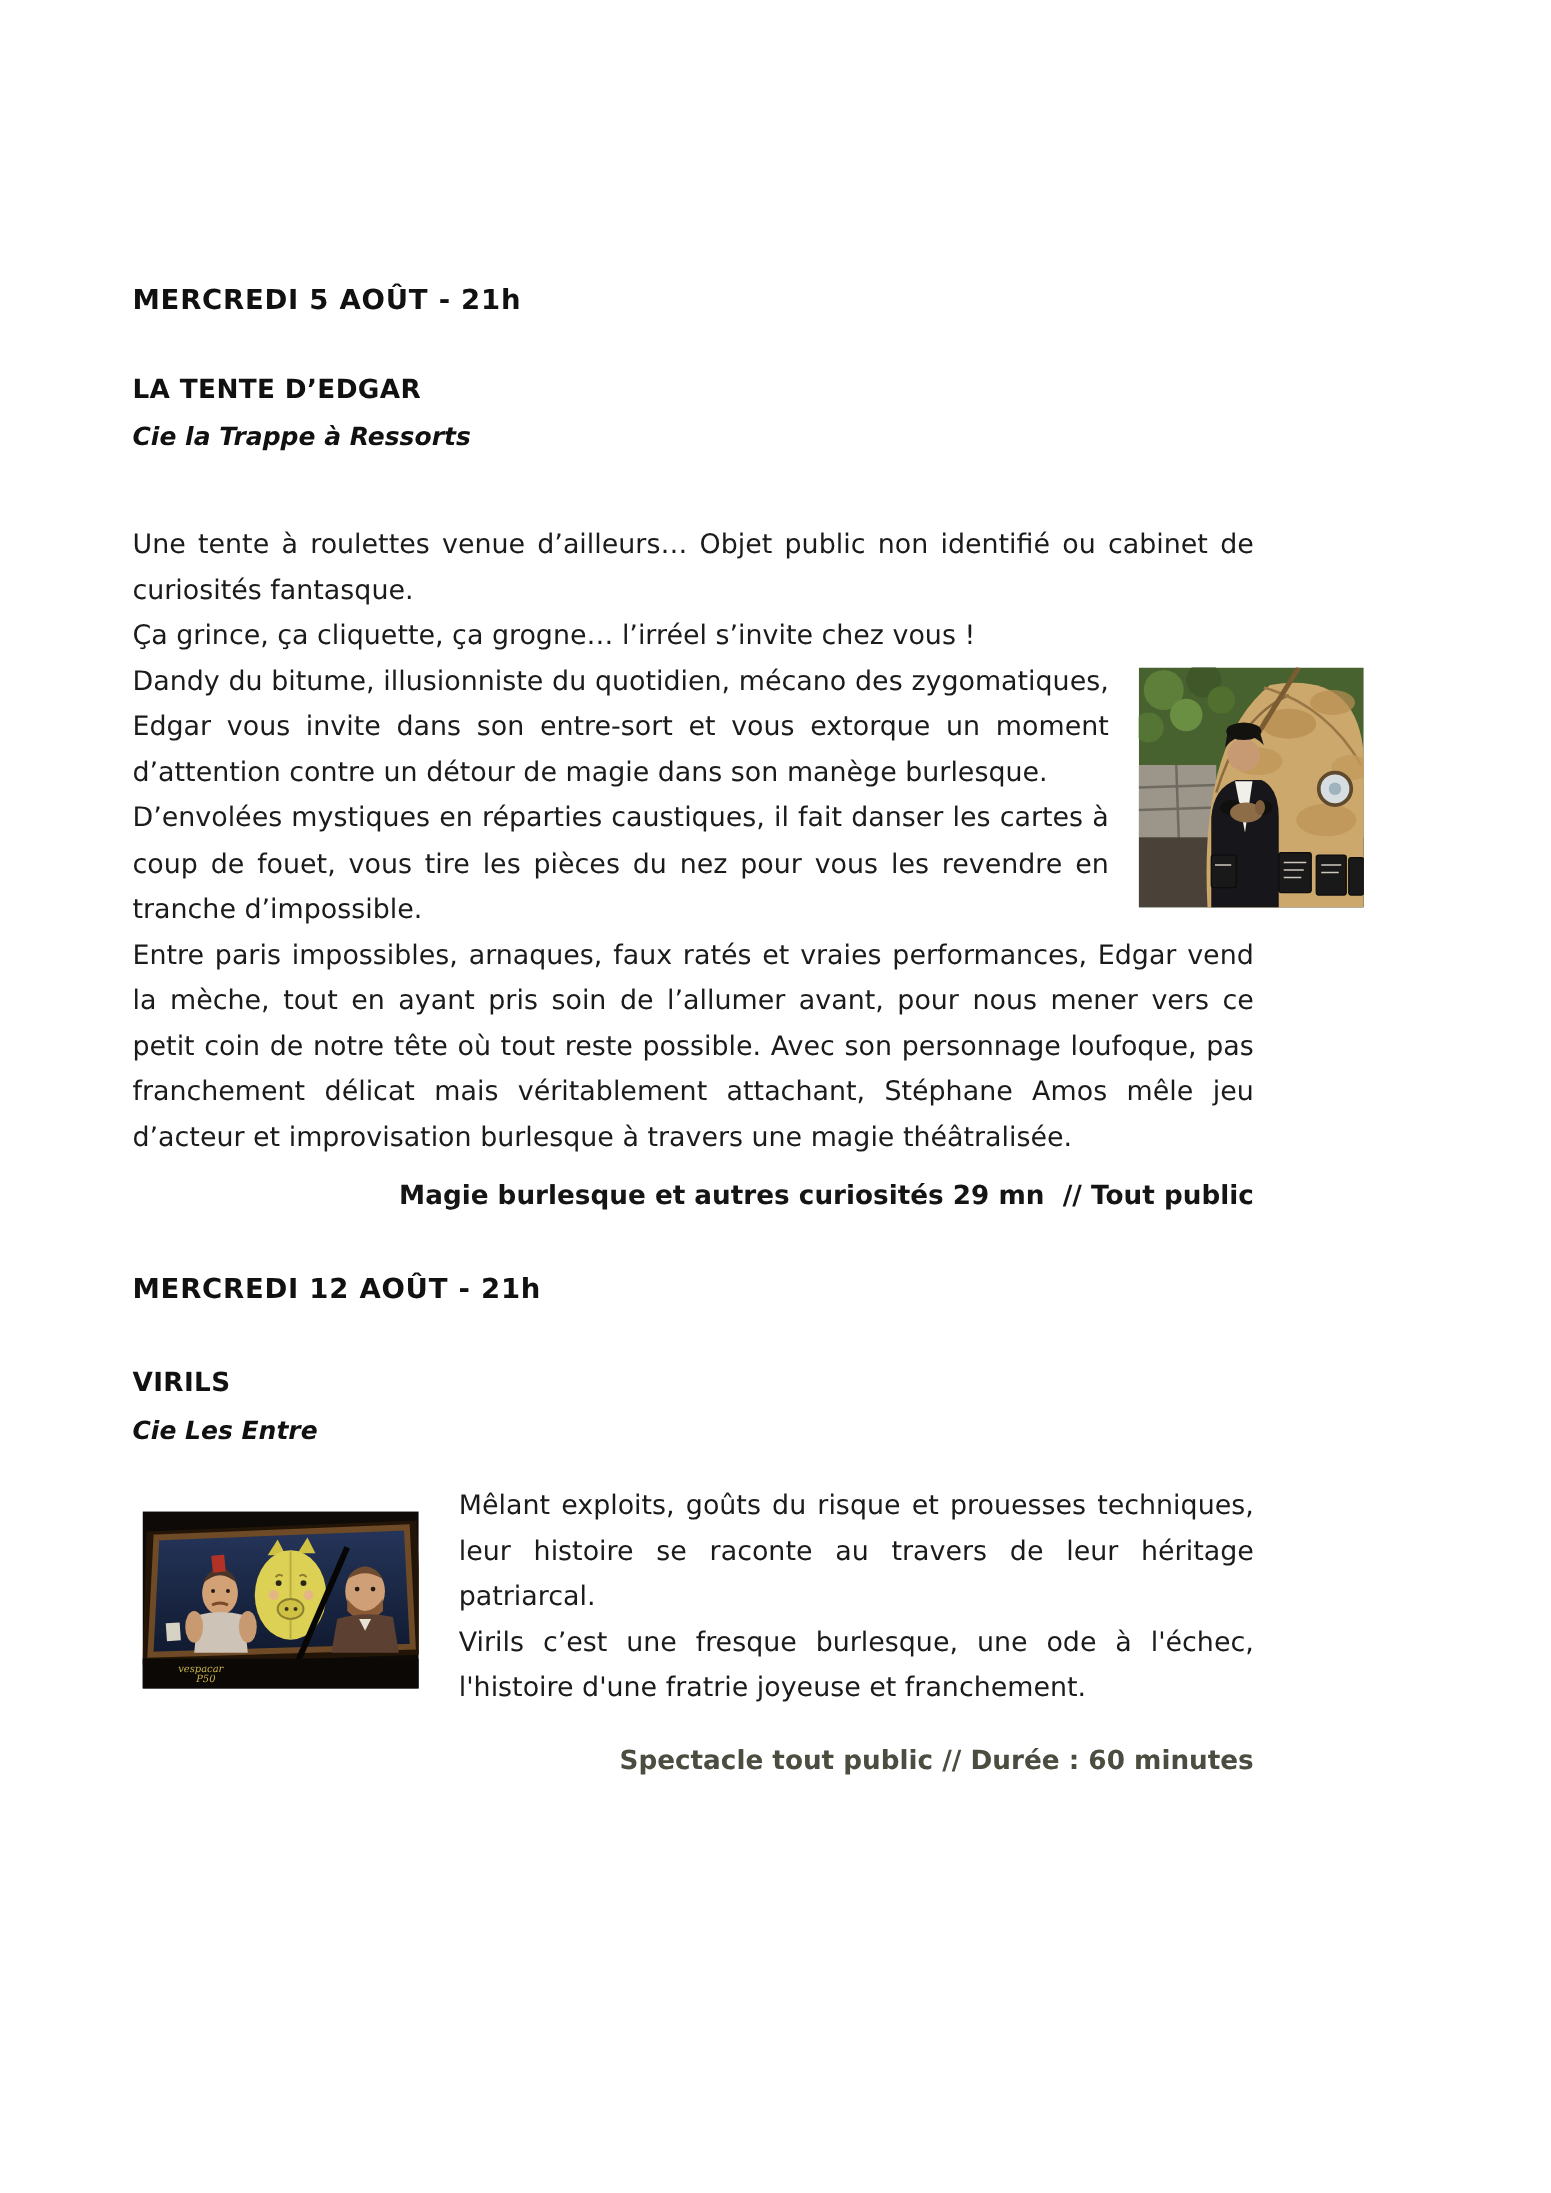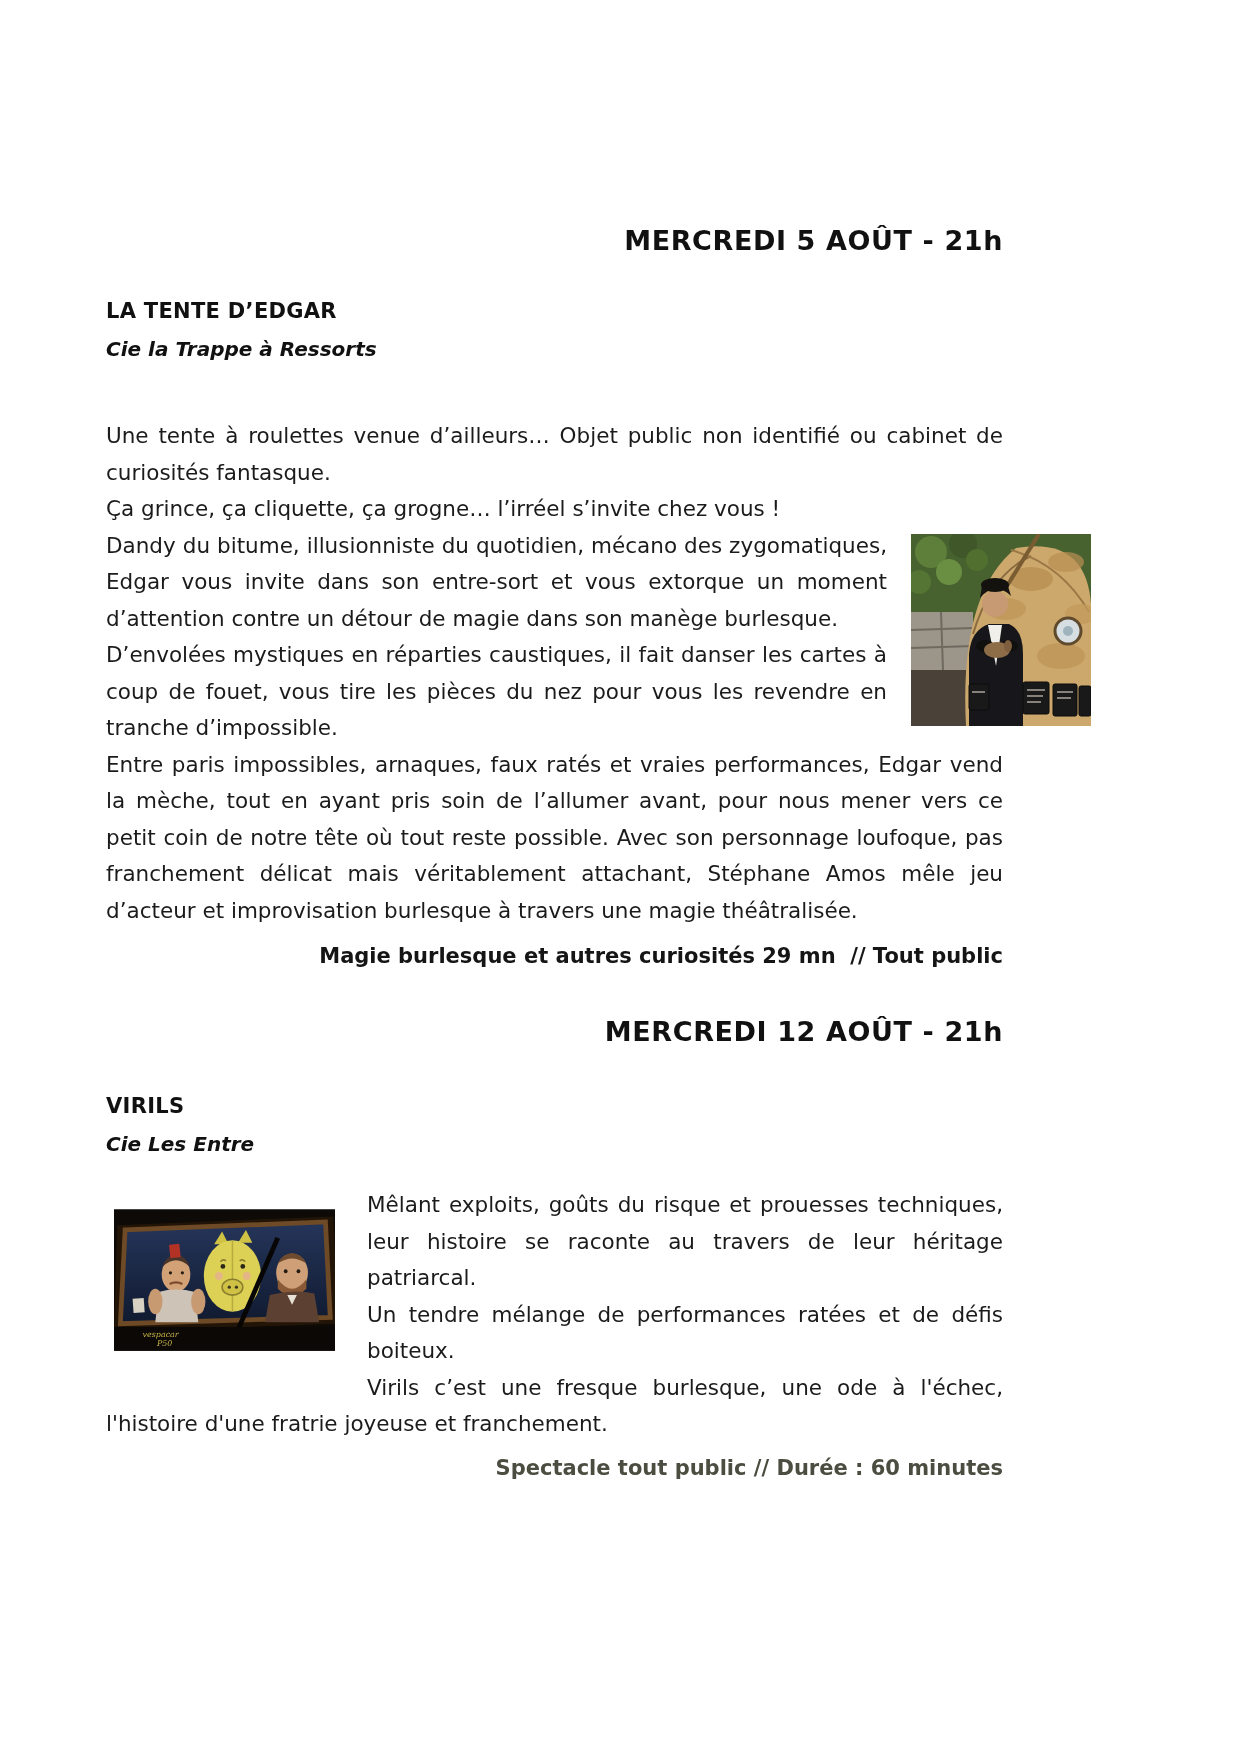--- a/index.html
+++ b/index.html
@@ -9,24 +9,23 @@
     width:1241px;height:1754px;
     box-sizing:border-box;
     background:#ffffff;
     color:#1b1b1b;
     font-family:"DejaVu Sans","Liberation Sans",sans-serif;
     padding:226px 238px 0 106px;
     overflow:hidden;
   }
   h2,h3,h4,p{margin:0;padding:0;font-weight:normal;}
   .h-date{
-    font-size:27px;font-weight:bold;color:#111;
+    font-size:22px;font-weight:bold;color:#111;
     letter-spacing:.6px;line-height:30px;
     margin-bottom:36px;
-    text-align:right;
   }
   .h-title{font-size:21px;font-weight:bold;color:#111;line-height:38px;letter-spacing:.3px;}
   .h-company{font-size:20px;font-weight:bold;color:#111;line-height:38px;font-style:italic;}
   .body-block{margin-top:50px;}
   .para{
     font-size:21.5px;
     line-height:36.5px;
     text-align:justify;
     color:#1b1b1b;
   }
@@ -198,20 +197,19 @@
           </g>
           <line x1="148" y1="170" x2="206" y2="36" stroke="#070605" stroke-width="6"></line>
           <rect x="24" y="112" width="14" height="18" fill="#d8d2c4" transform="rotate(-4 31 121)"></rect>
           <rect x="0" y="148" width="278" height="30" fill="#0b0806"></rect>
           <text x="36" y="161" font-size="10" font-style="italic" font-family="DejaVu Serif, serif" fill="#c9b44a">vespacar</text>
           <text x="54" y="172" font-size="10" font-style="italic" font-family="DejaVu Serif, serif" fill="#c9b44a">P50</text>
         </svg>
       </span>
 
       <p class="para">Mêlant exploits, goûts du risque et prouesses techniques, leur histoire se raconte au travers de leur héritage patriarcal.</p>
-      <p class="para">Un tendre mélange de performances ratées et de défis boiteux.</p>
       <p class="para">Virils c’est une fresque burlesque, une ode à l'échec, l'histoire d'une fratrie joyeuse et franchement.</p>
     </div>
 
     <p class="tagline tagline-accent">Spectacle tout public // Durée : 60 minutes</p>
   </section>
 
 </div>
 
 </body></html>

